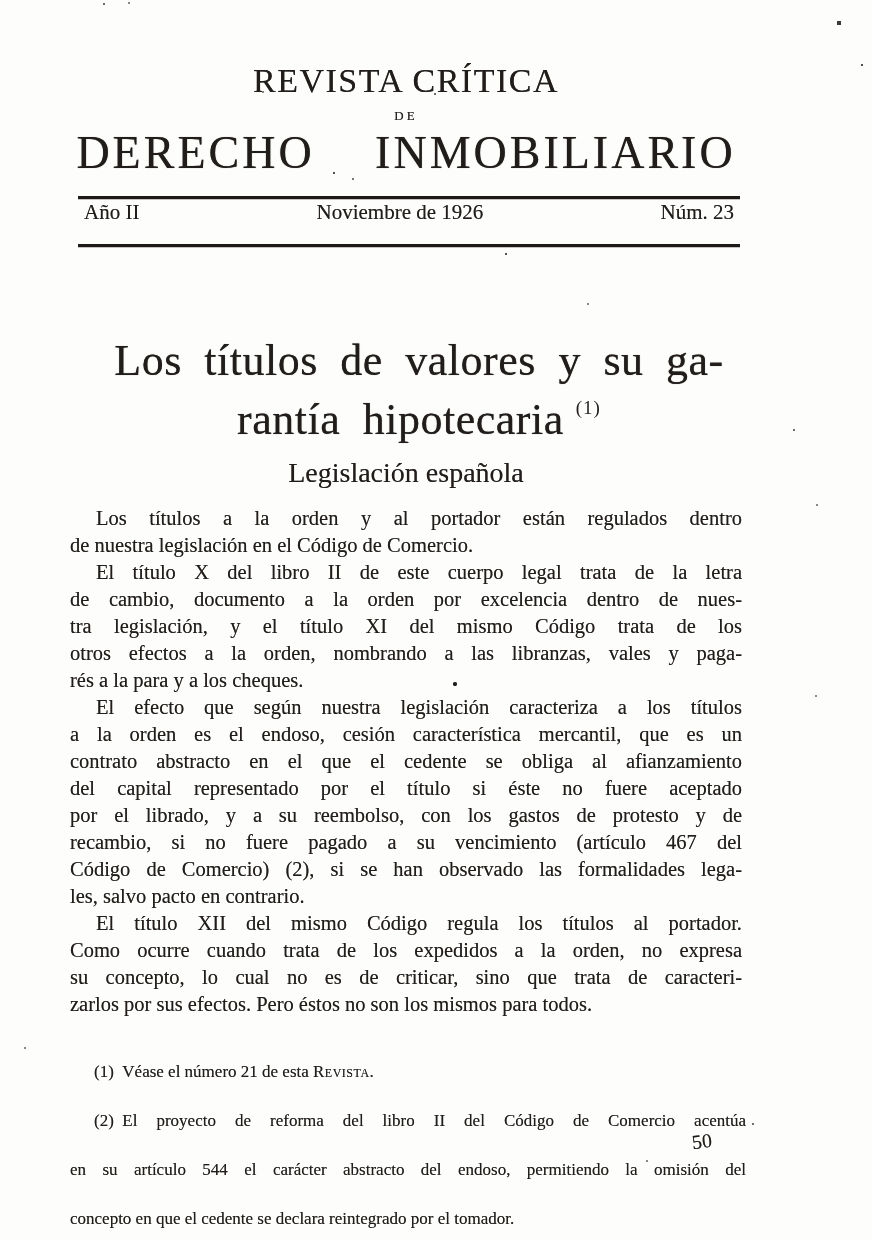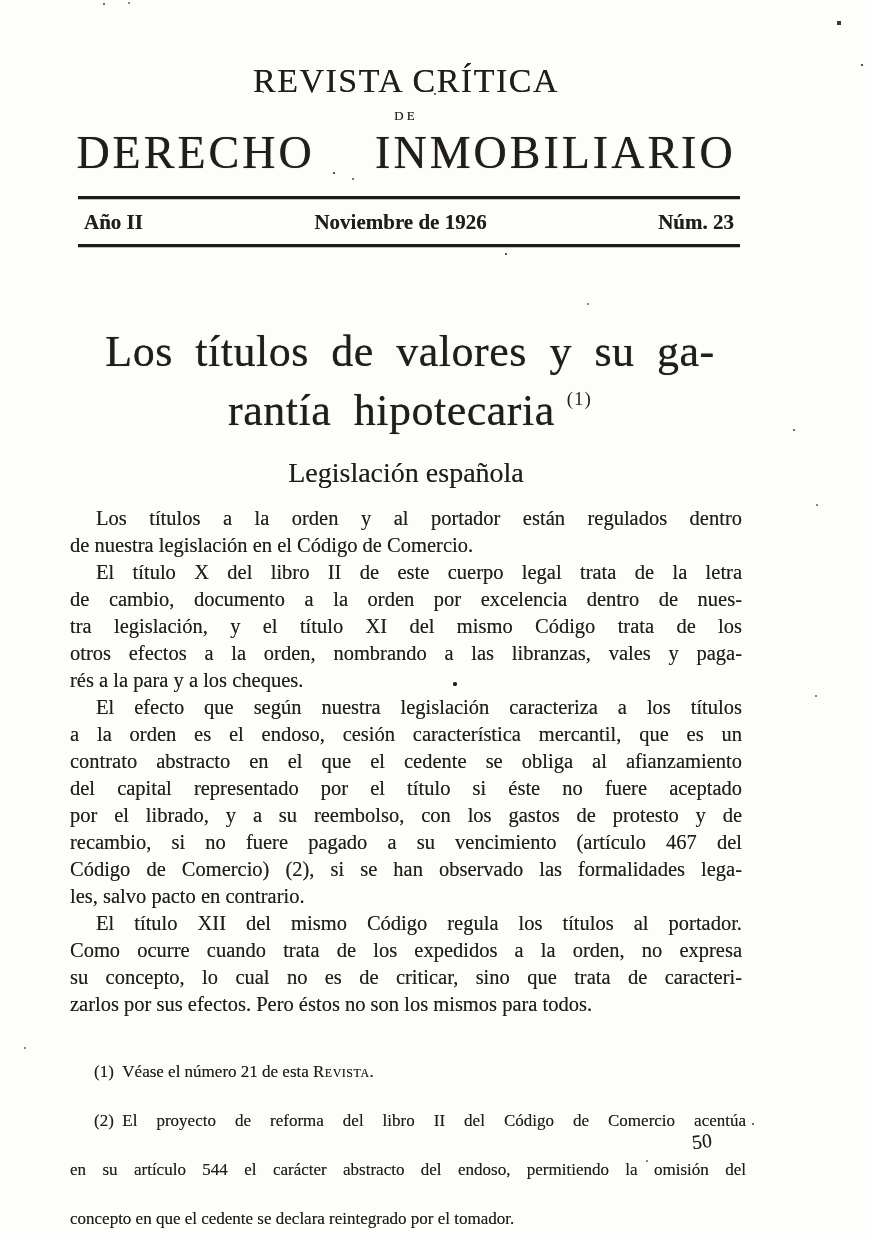--- a/index.html
+++ b/index.html
@@ -34,29 +34,29 @@
     text-shadow: 0 0 0.7px rgba(20,16,12,0.75);
   }
   .rule {
     position: absolute; left: 78px; width: 662px; height: 3px;
     background: #1d1a18;
     box-shadow: 0 1px 0 rgba(30,26,22,0.25);
   }
   .rule-top    { top: 196px; }
   .rule-bottom { top: 244px; }
   .issue-row {
-    position: absolute; left: 78px; top: 210px; width: 662px; height: 40px;
-    display: flex; justify-content: space-between; 
+    position: absolute; left: 78px; top: 192px; width: 662px; height: 40px;
+    display: flex; justify-content: space-between; align-items: center;
     box-sizing: border-box; padding: 0 6px;
-    font-size: 21px; font-weight: bold;
+    font-size: 21px; font-weight: normal;
   }
 
   
   .article-title {
-    position: absolute; left: 70px; top: 322px; width: 672px; margin: 4px;
+    position: absolute; left: 70px; top: 322px; width: 672px; margin: 13px;
     text-align: center; font-size: 44px; line-height: 51px; font-weight: normal;
     word-spacing: 11px; letter-spacing: 0.5px;
     text-shadow: 0 0 0.7px rgba(20,16,12,0.75);
   }
   .article-title sup {
     font-size: 19px; letter-spacing: 1px; word-spacing: normal;
     position: relative; top: -4px; margin-left: 12px;
     text-shadow: none;
   }
   .section-heading {

